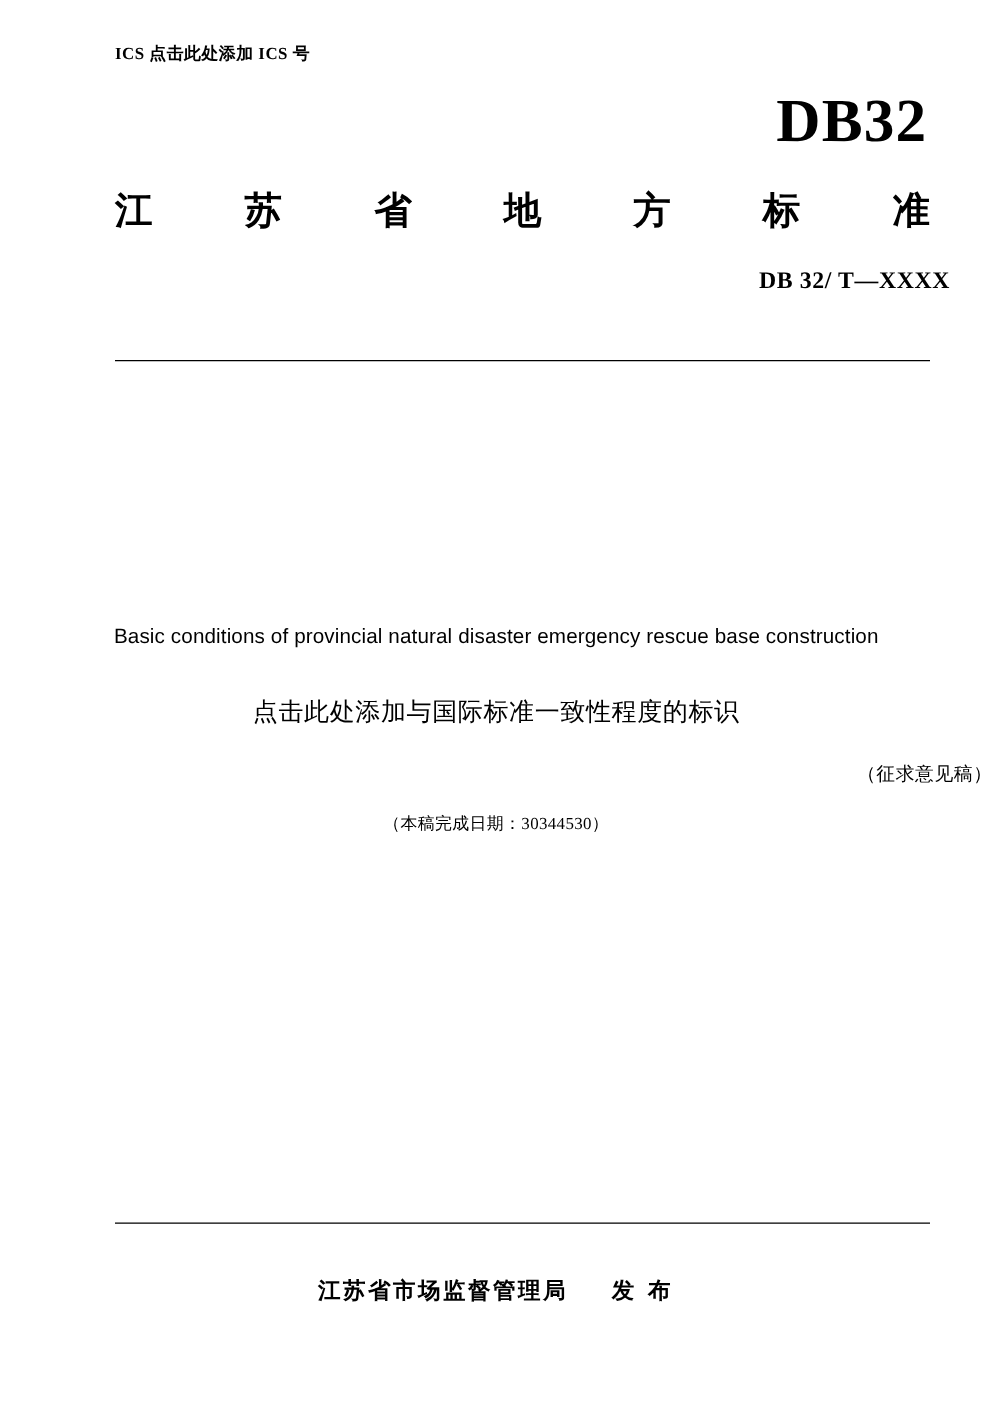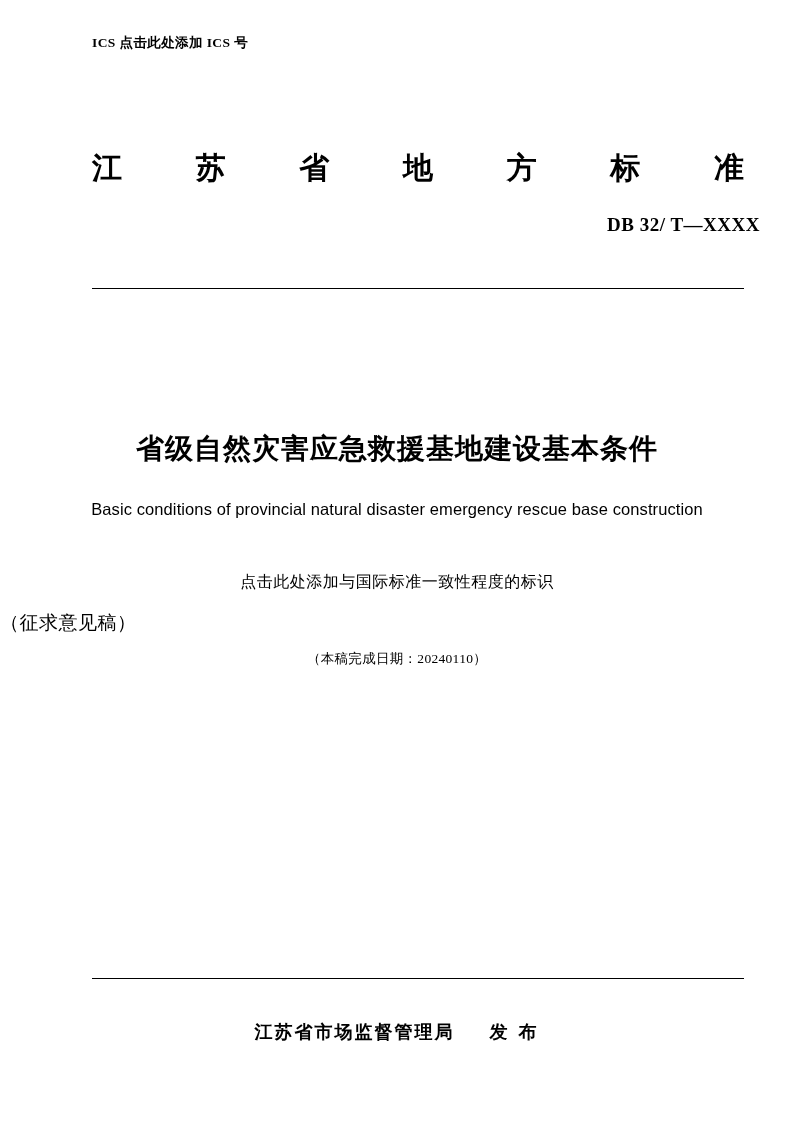--- a/index.html
+++ b/index.html
@@ -99,35 +99,35 @@
     top: 500px;
     width: 794px;
     text-align: center;
     font-family: Liberation Sans, sans-serif;
     font-size: 16.5px;
     letter-spacing: 0.1px;
   }
   .doc-note-iso {
     position: absolute;
     left: 0;
-    top: 572px;
-    width: 794px;
-    text-align: center;
-    font-family: "Liberation Serif", serif;
-    font-size: 16px;
+    top: 556px;
+    width: 794px;
+    text-align: center;
+    font-family: "Liberation Serif", serif;
+    font-size: 20px;
     letter-spacing: 0.5px;
   }
   .doc-stage {
     position: absolute;
     left: 0;
     top: 610px;
     width: 794px;
-    text-align: left;
+    text-align: right;
     font-family: Liberation Mono, monospace;
-    font-size: 19px;
+    font-size: 15px;
     letter-spacing: 0.5px;
   }
   .doc-date {
     position: absolute;
     left: 0;
     top: 650px;
     width: 794px;
     text-align: center;
     font-family: "Liberation Serif", serif;
     font-size: 13.5px;
@@ -172,40 +172,40 @@
 </style>
 </head>
 <body>
 
 <div class="page">
 
   <div class="ics-block">
     <div class="ics-line">ICS 点击此处添加 ICS 号</div>
   </div>
 
+  <div class="db-logo">DB32</div>
 
   <div class="standard-title">
     <span>江</span>
     <span>苏</span>
     <span>省</span>
     <span>地</span>
     <span>方</span>
     <span>标</span>
     <span>准</span>
   </div>
 
   <div class="std-number">DB 32/ T—XXXX</div>
 
   <div class="rule-top"></div>
 
-  <div class="doc-title-cn">省级自然灾害应急救援基地建设基本条件</div>
   <div class="doc-title-en">Basic conditions of provincial natural disaster emergency rescue base construction</div>
   <div class="doc-note-iso">点击此处添加与国际标准一致性程度的标识</div>
   <div class="doc-stage">（征求意见稿）</div>
-  <div class="doc-date">（本稿完成日期：20240110）</div>
+  <div class="doc-date">（本稿完成日期：30344530）</div>
 
 
   <div class="rule-bottom"></div>
 
   <div class="publisher">
     <span>江苏省市场监督管理局</span><span class="pub-verb">发 布</span>
   </div>
 
 </div>
 

